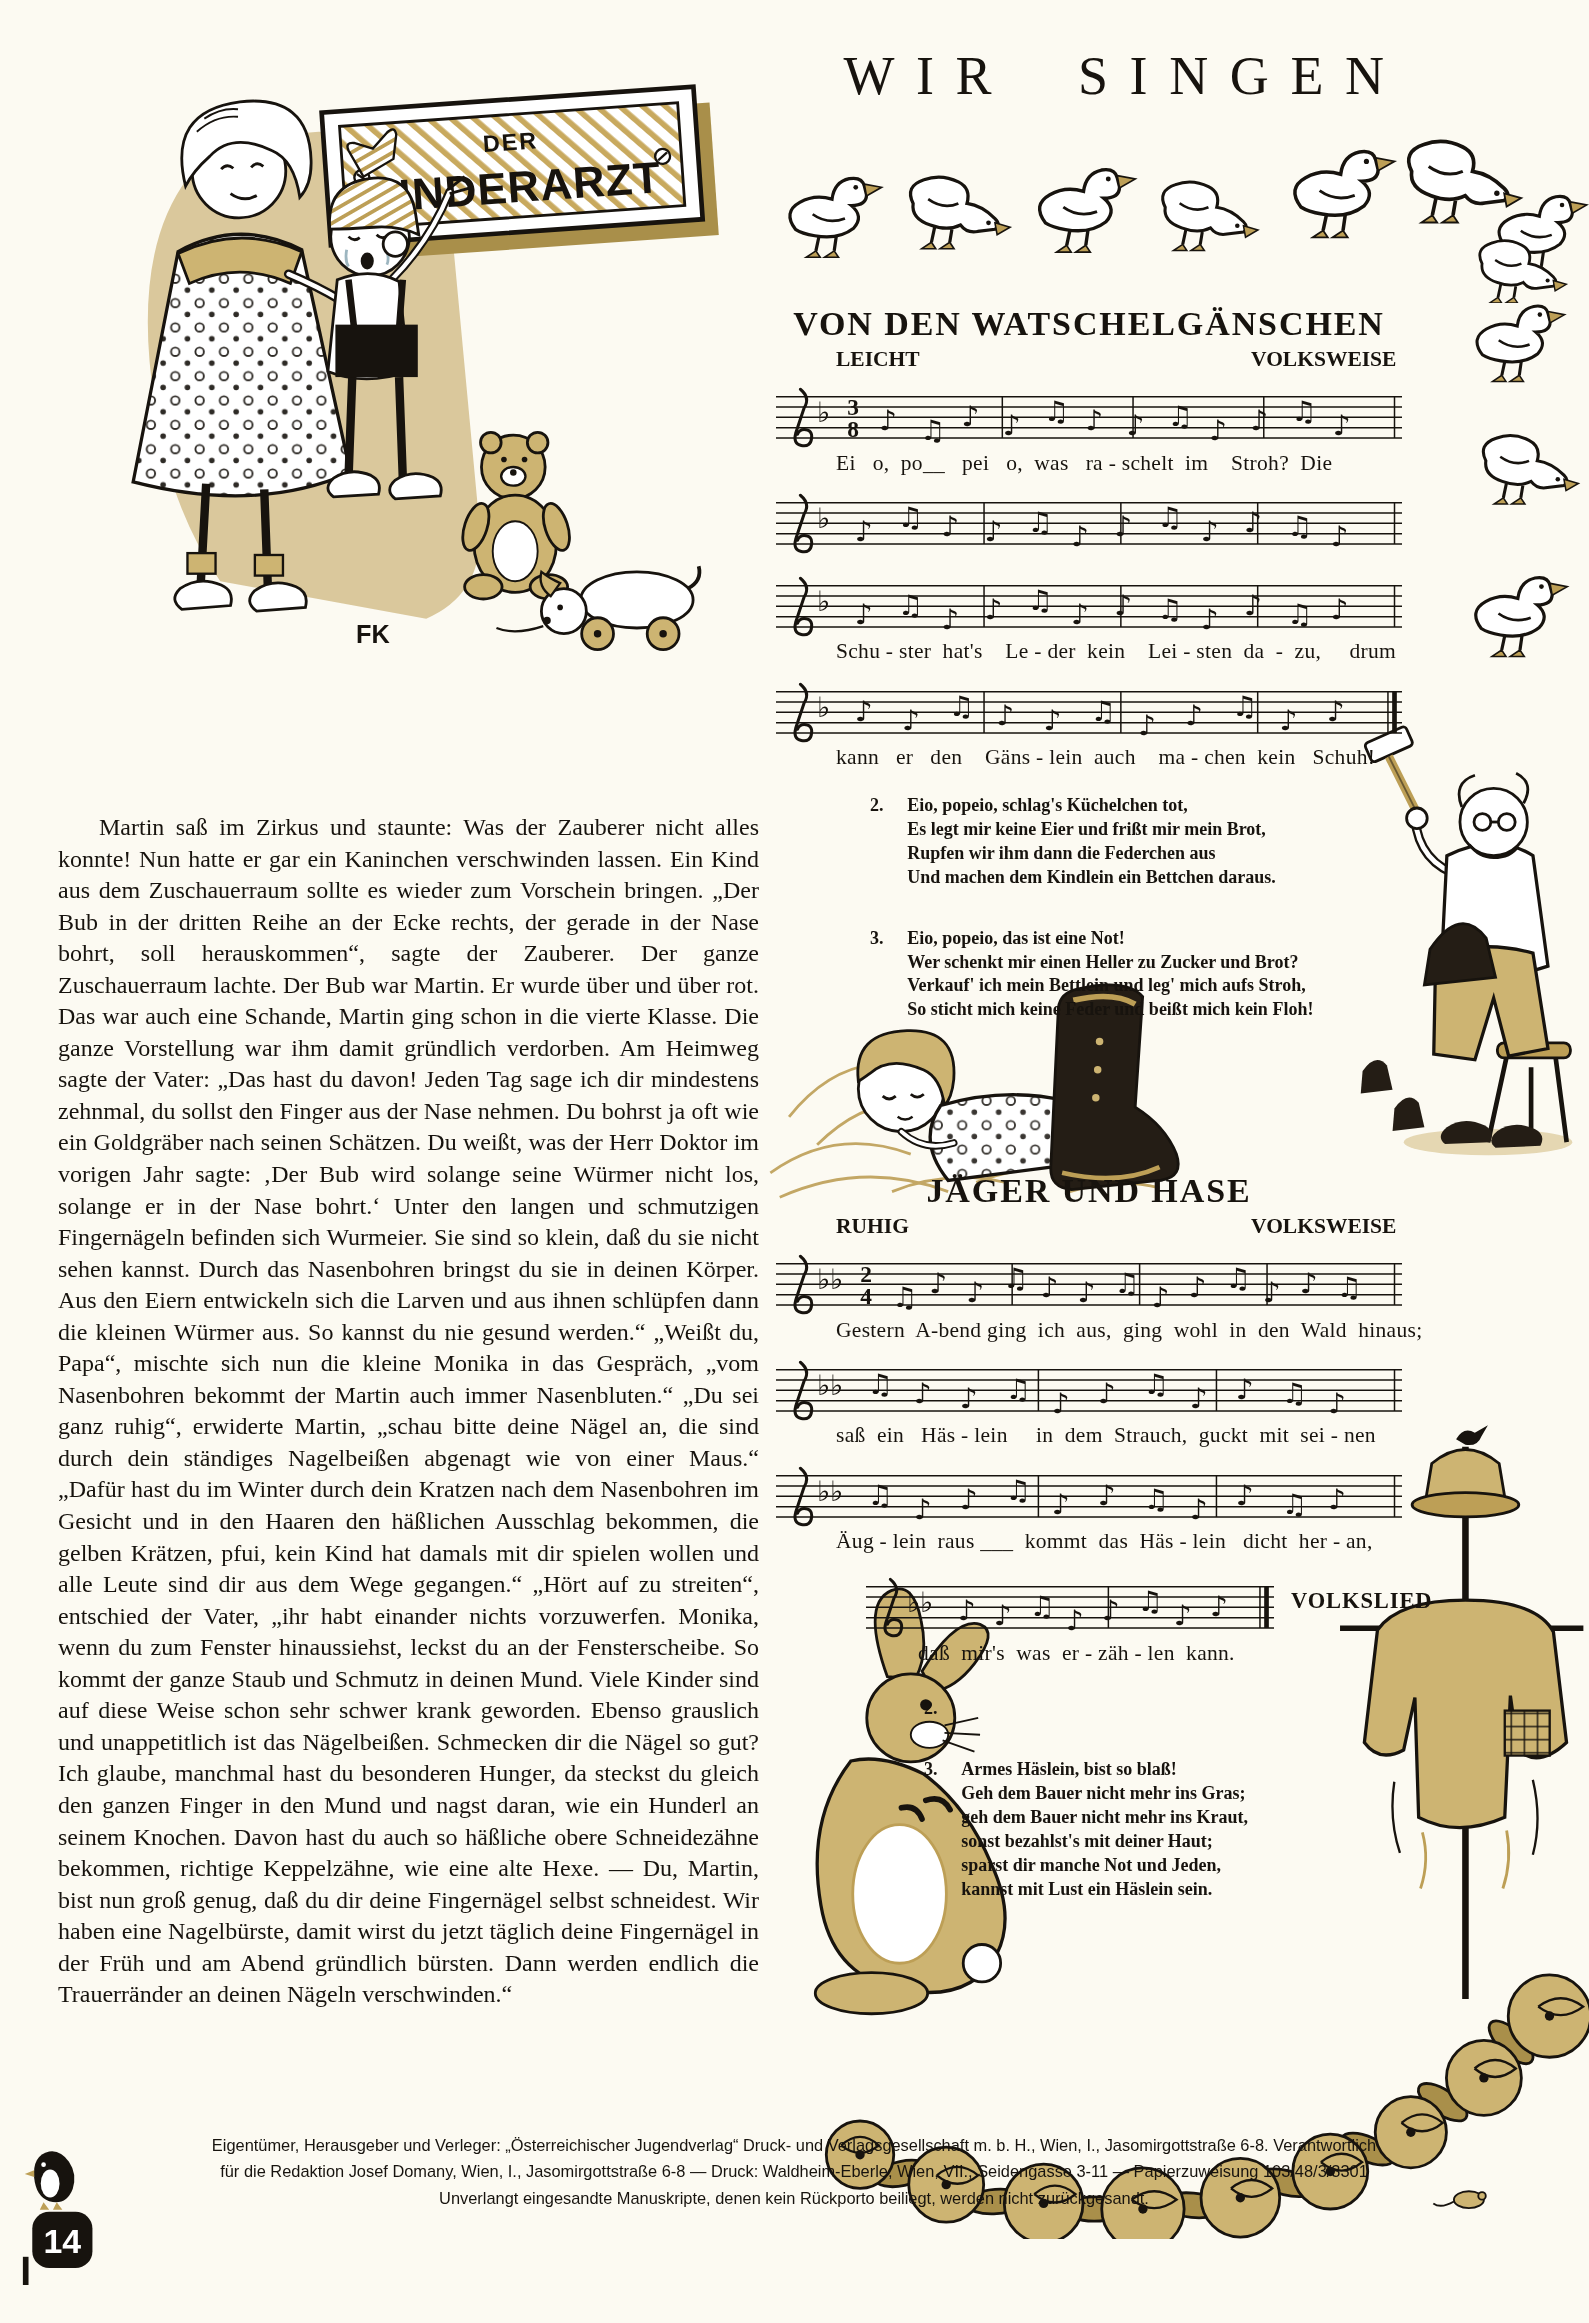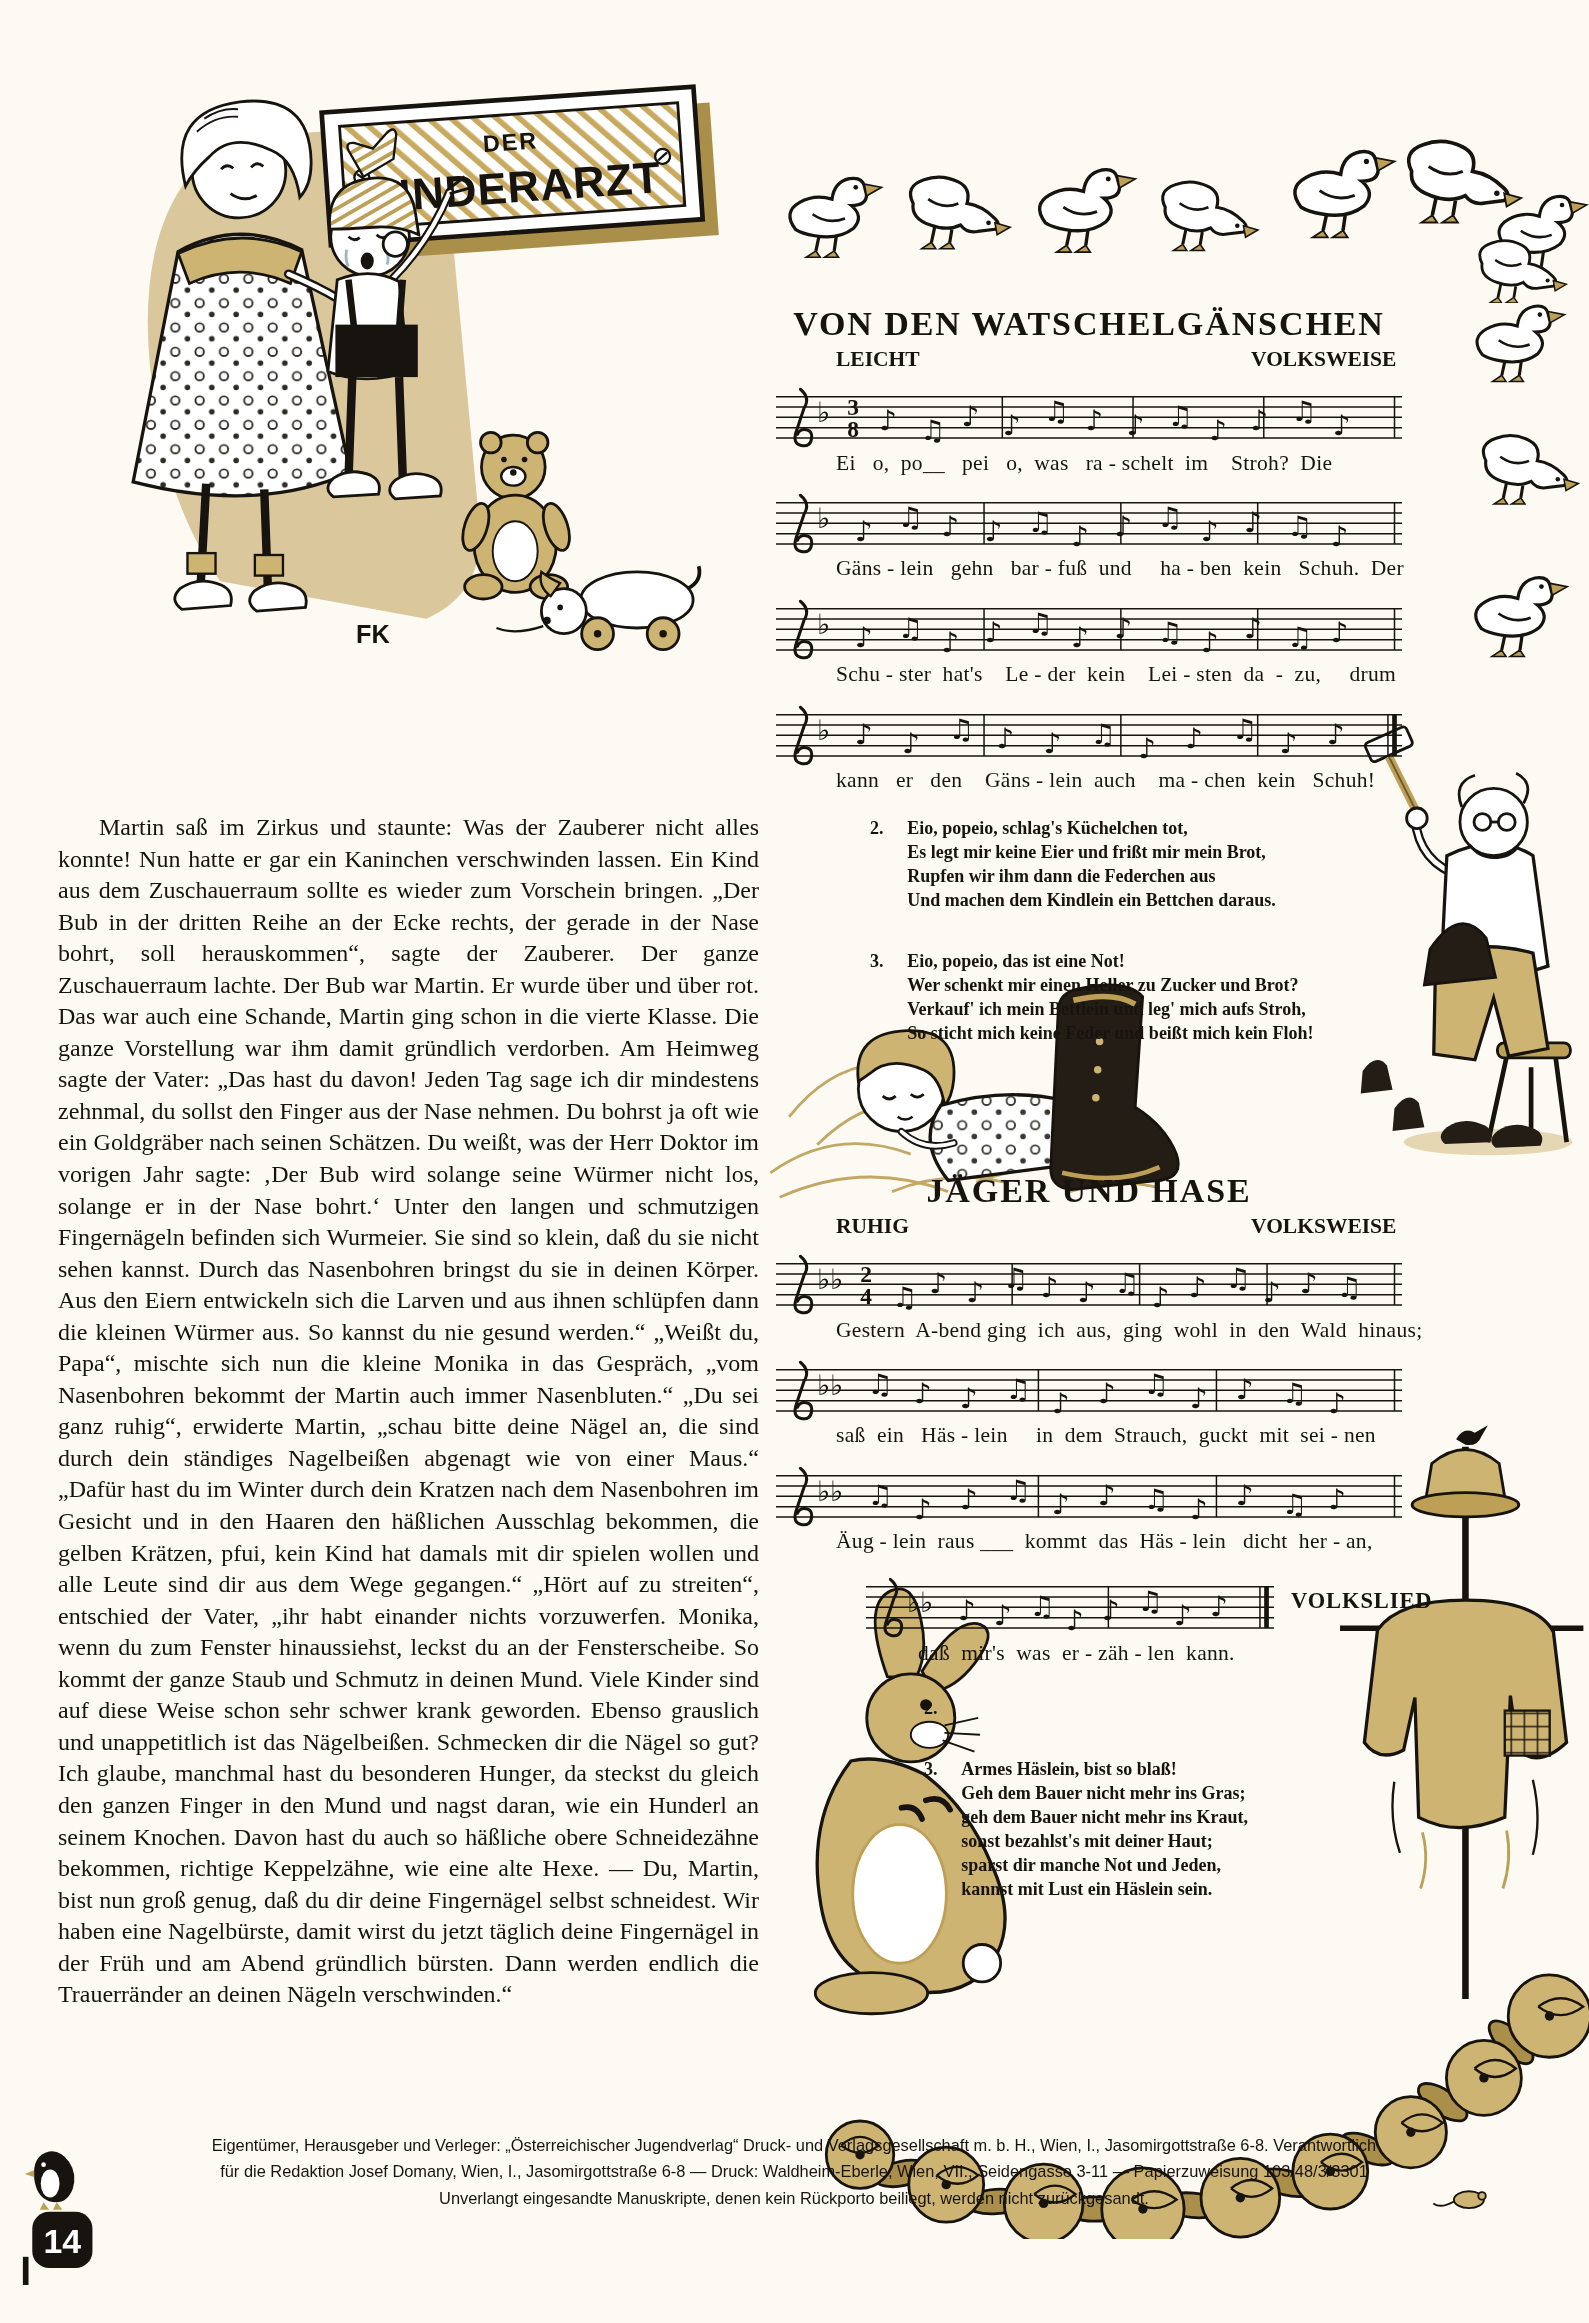--- a/index.html
+++ b/index.html
@@ -168,20 +168,21 @@
       <path d="M-70 58 q-30 10 -50 2" fill="none" stroke="#17130e" stroke-width="2.5"></path>
     </g>
 
     <text x="330" y="656" font-family="Liberation Sans,sans-serif" font-weight="bold" font-size="27" fill="#17130e">FK</text>
   </svg>
 
   <section class="story">
     <p>Martin saß im Zirkus und staunte: Was der Zauberer nicht alles konnte! Nun hatte er gar ein Kaninchen verschwinden lassen. Ein Kind aus dem Zuschauerraum sollte es wieder zum Vorschein bringen. „Der Bub in der dritten Reihe an der Ecke rechts, der gerade in der Nase bohrt, soll herauskommen“, sagte der Zauberer. Der ganze Zuschauerraum lachte. Der Bub war Martin. Er wurde über und über rot. Das war auch eine Schande, Martin ging schon in die vierte Klasse. Die ganze Vorstellung war ihm damit gründlich verdorben. Am Heimweg sagte der Vater: „Das hast du davon! Jeden Tag sage ich dir mindestens zehnmal, du sollst den Finger aus der Nase nehmen. Du bohrst ja oft wie ein Goldgräber nach seinen Schätzen. Du weißt, was der Herr Doktor im vorigen Jahr sagte: ‚Der Bub wird solange seine Würmer nicht los, solange er in der Nase bohrt.‘ Unter den langen und schmutzigen Fingernägeln befinden sich Wurmeier. Sie sind so klein, daß du sie nicht sehen kannst. Durch das Nasenbohren bringst du sie in deinen Körper. Aus den Eiern entwickeln sich die Larven und aus ihnen schlüpfen dann die kleinen Würmer aus. So kannst du nie gesund werden.“ „Weißt du, Papa“, mischte sich nun die kleine Monika in das Gespräch, „vom Nasenbohren bekommt der Martin auch immer Nasenbluten.“ „Du sei ganz ruhig“, erwiderte Martin, „schau bitte deine Nägel an, die sind durch dein ständiges Nagelbeißen abgenagt wie von einer Maus.“ „Dafür hast du im Winter durch dein Kratzen nach dem Nasenbohren im Gesicht und in den Haaren den häßlichen Ausschlag bekommen, die gelben Krätzen, pfui, kein Kind hat damals mit dir spielen wollen und alle Leute sind dir aus dem Wege gegangen.“ „Hört auf zu streiten“, entschied der Vater, „ihr habt einander nichts vorzuwerfen. Monika, wenn du zum Fenster hinaussiehst, leckst du an der Fensterscheibe. So kommt der ganze Staub und Schmutz in deinen Mund. Viele Kinder sind auf diese Weise schon sehr schwer krank geworden. Ebenso grauslich und unappetitlich ist das Nägelbeißen. Schmecken dir die Nägel so gut? Ich glaube, manchmal hast du besonderen Hunger, da steckst du gleich den ganzen Finger in den Mund und nagst daran, wie ein Hunderl an seinem Knochen. Davon hast du auch so häßliche obere Schneidezähne bekommen, richtige Keppelzähne, wie eine alte Hexe. — Du, Martin, bist nun groß genug, daß du dir deine Fingernägel selbst schneidest. Wir haben eine Nagelbürste, damit wirst du jetzt täglich deine Fingernägel in der Früh und am Abend gründlich bürsten. Dann werden endlich die Trauerränder an deinen Nägeln verschwinden.“</p>
   </section>
 
+  <header class="wir-singen">WIR SINGEN</header>
 
   <svg class="geese-row" viewBox="0 0 870 220">
     <use href="#gz" transform="translate(2 70) scale(1.15)"></use>
     <use href="#gz2" transform="translate(130 70) scale(1.15)"></use>
     <use href="#gz" transform="translate(268 60) scale(1.2)"></use>
     <use href="#gz2" transform="translate(400 76) scale(1.1)"></use>
     <use href="#gz" transform="translate(540 40) scale(1.25)"></use>
     <use href="#gz2" transform="translate(660 30) scale(1.3)"></use>
     <use href="#gz" transform="translate(760 90) scale(1.1)"></use>
     <use href="#gz2" transform="translate(740 140) scale(1.0)"></use>
@@ -245,21 +246,20 @@
         <text x="222.5" y="59" font-size="30" font-family="DejaVu Sans,sans-serif" fill="#17130e">♪</text>
         <text x="268.66666666666663" y="49" font-size="30" font-family="DejaVu Sans,sans-serif" fill="#17130e">♫</text>
         <text x="314.83333333333337" y="64" font-size="30" font-family="DejaVu Sans,sans-serif" fill="#17130e">♪</text>
         <text x="361" y="54" font-size="30" font-family="DejaVu Sans,sans-serif" fill="#17130e">♪</text>
         <text x="407.1666666666667" y="44" font-size="30" font-family="DejaVu Sans,sans-serif" fill="#17130e">♫</text>
         <text x="453.3333333333333" y="59" font-size="30" font-family="DejaVu Sans,sans-serif" fill="#17130e">♪</text>
         <text x="499.5" y="49" font-size="30" font-family="DejaVu Sans,sans-serif" fill="#17130e">♪</text>
         <text x="545.6666666666667" y="54" font-size="30" font-family="DejaVu Sans,sans-serif" fill="#17130e">♫</text>
         <text x="591.8333333333333" y="64" font-size="30" font-family="DejaVu Sans,sans-serif" fill="#17130e">♪</text>
       </svg>
-    <div class="lyric">Gäns - lein   gehn   bar - fuß  und     ha - ben  kein   Schuh.  Der</div>
     <svg class="staff" viewBox="0 0 668 76">
         <line x1="0" y1="18" x2="668" y2="18" stroke="#17130e" stroke-width="1.6"></line>
         <line x1="0" y1="29" x2="668" y2="29" stroke="#17130e" stroke-width="1.6"></line>
         <line x1="0" y1="40" x2="668" y2="40" stroke="#17130e" stroke-width="1.6"></line>
         <line x1="0" y1="51" x2="668" y2="51" stroke="#17130e" stroke-width="1.6"></line>
         <line x1="0" y1="62" x2="668" y2="62" stroke="#17130e" stroke-width="1.6"></line>
         <path d="M26 10 q11 9 4 20 l-9 27 q-3 11 6 13 q10 2 11 -8 q1 -9 -8 -9 q-5 0 -7 5" fill="none" stroke="#17130e" stroke-width="3.2" stroke-linecap="round"></path>
         <text x="44" y="45" font-size="30" font-family="DejaVu Sans,sans-serif" fill="#17130e">♭</text>
         <line x1="222" y1="18" x2="222" y2="62" stroke="#17130e" stroke-width="1.6"></line>
         <line x1="368" y1="18" x2="368" y2="62" stroke="#17130e" stroke-width="1.6"></line>

